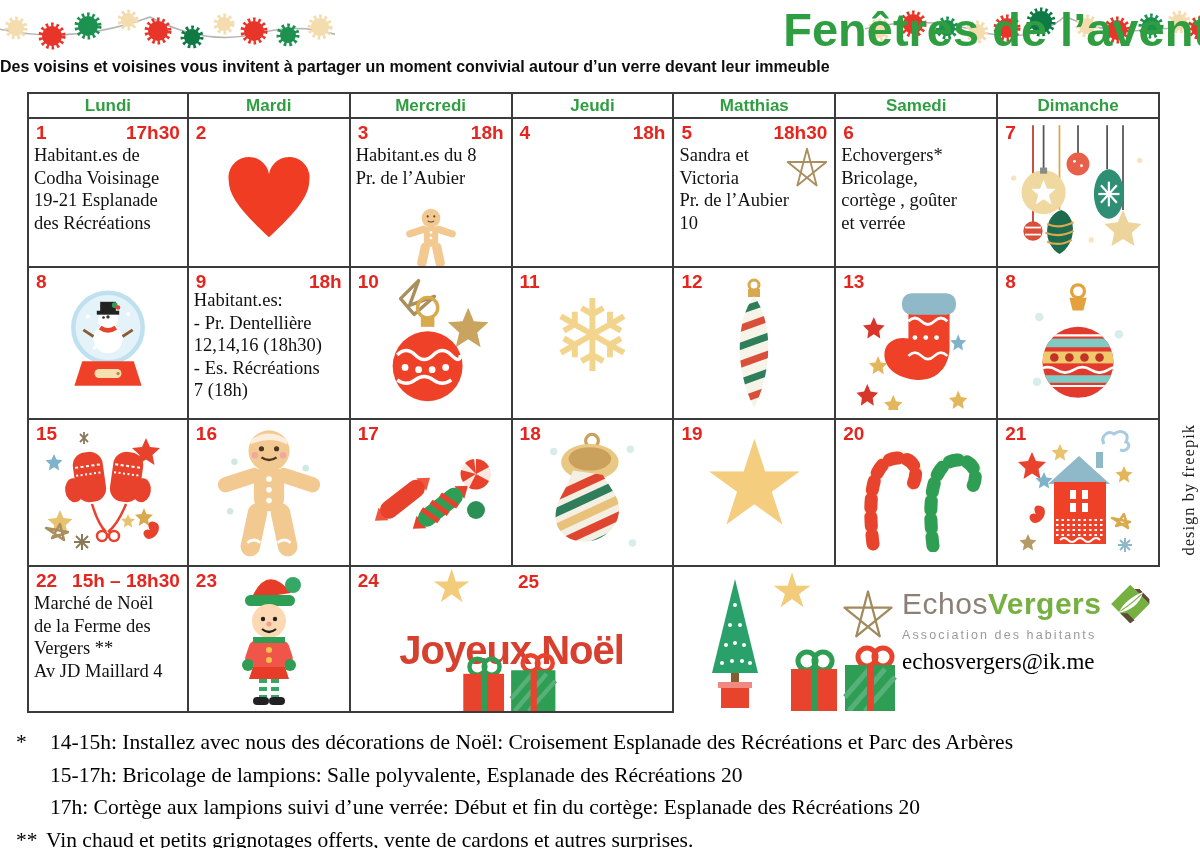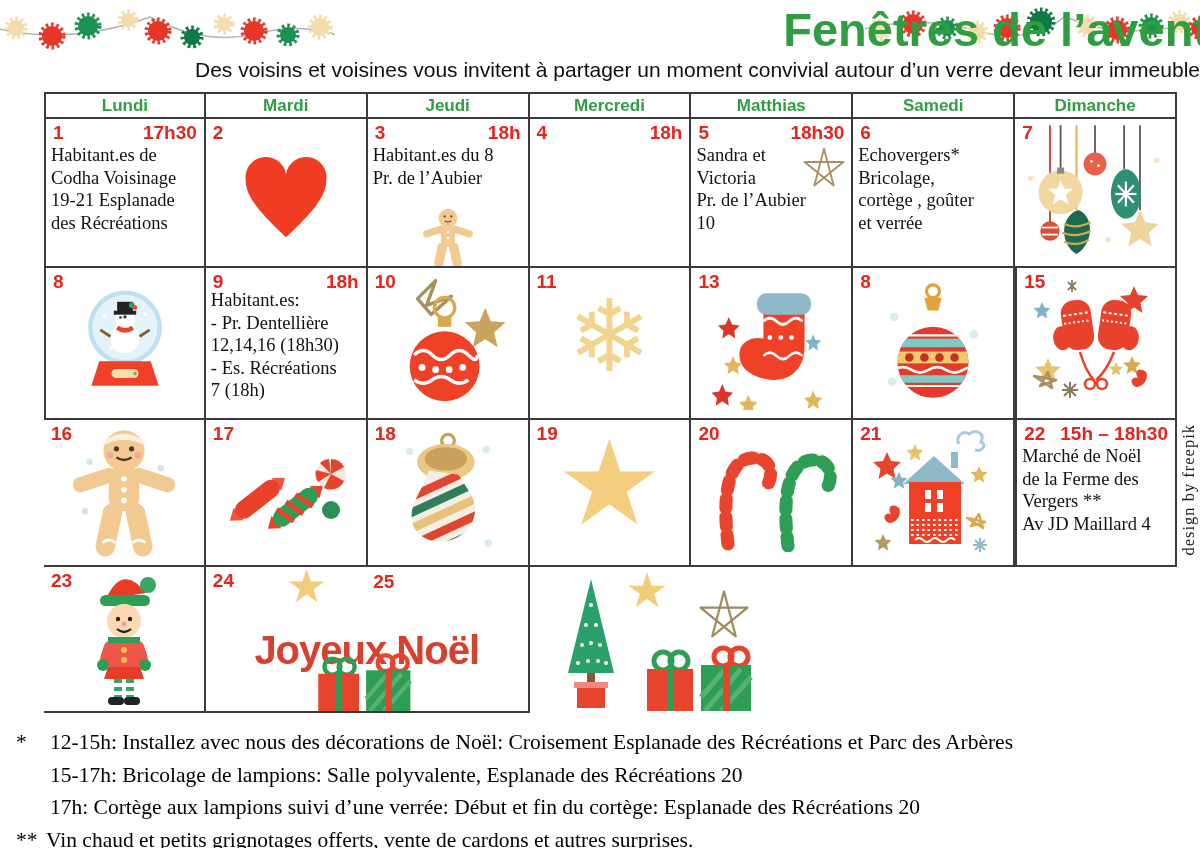--- a/index.html
+++ b/index.html
@@ -1,21 +1,21 @@
 <!DOCTYPE html>
 <html><head>
 <meta charset="utf-8">
 <style>
   *{box-sizing:border-box;margin:0;padding:0}
   html,body{width:1200px;height:848px}
   body{position:relative;background:#fff;font-family:"Liberation Sans",sans-serif;overflow:hidden}
   .garl{position:absolute}
   .title{position:absolute;top:2px;left:9px;width:100%;text-align:right;font-size:47px;font-weight:bold;color:#2f9e41}
-  .subtitle{position:absolute;top:58px;left:0;width:100%;text-align:right;font-size:21px;font-weight:400;color:#0e0e0e}
-  .grid{position:absolute;left:44px;top:92px;width:1133px;height:621px;display:grid;
+  .subtitle{position:absolute;top:58px;left:0;width:100%;text-align:left;font-size:16px;font-weight:700;color:#0e0e0e}
+  .grid{position:absolute;left:27px;top:92px;width:1133px;height:621px;display:grid;
         grid-template-columns:repeat(7,1fr);grid-template-rows:27px 149px 152px 147px 146px}
   .c{position:relative;border-right:2px solid #3b3b3b;border-bottom:2px solid #3b3b3b;background:#fff;overflow:hidden}
   .cl{border-left:2px solid #3b3b3b}
   .h{border-top:2px solid #3b3b3b;display:flex;align-items:center;justify-content:center;
      color:#2f9e41;font-weight:bold;font-size:17px}
   .open{position:relative;border:none;overflow:visible}
   .span2{grid-column:span 2}
   .span3{grid-column:span 3}
   .dh{display:flex;justify-content:space-between;padding:4px 7px 0;color:#e6251f;font-weight:bold;font-size:19px;line-height:1}
   .bd{font-family:"Liberation Serif",serif;font-size:18.5px;line-height:1.22;padding:2px 5px 0;white-space:pre-line;color:#111}
@@ -71,22 +71,22 @@
   </g>
 </svg>
 
 <div class="title">Fenêtres de l’avent</div>
 <div class="subtitle">Des voisins et voisines vous invitent à partager un moment convivial autour d’un verre devant leur immeuble</div>
 
 <div class="grid">
 
   <div class="c h cl">Lundi</div>
   <div class="c h">Mardi</div>
+  <div class="c h">Mercredi</div>
   <div class="c h">Jeudi</div>
-  <div class="c h">Mercredi</div>
   <div class="c h">Matthias</div>
   <div class="c h">Samedi</div>
   <div class="c h">Dimanche</div>
 
   <div class="c cl">
     <div class="dh">
         <span>1</span>
         <span>17h30</span>
       </div>
     <div class="bd">Habitant.es de
@@ -252,20 +252,44 @@
           <circle cx="56" cy="83" r="3"></circle>
           <circle cx="68" cy="81" r="3"></circle>
         </g>
     </svg>
   </div>
   <div class="c">
     <div class="dh">
         <span>11</span>
       </div>
     <div class="glyph" style="top:18px;font-size:100px;color:#f3d48c">❄</div>
+  </div>
+  <div class="c">
+    <div class="dh">
+        <span>12</span>
+      </div>
+    <svg class="ico" style="top:8px" width="60" height="140" viewBox="0 0 60 140">
+      <defs>
+          <clipPath id="dropclip">
+            <path d="M30 20 C 48 44 50 92 30 132 C 10 92 12 44 30 20 Z"></path>
+          </clipPath>
+        </defs>
+      <circle cx="30" cy="9" r="5" fill="none" stroke="#d9a94e" stroke-width="3"></circle>
+      <rect x="24" y="13" width="12" height="8" fill="#d9a94e"></rect>
+      <path d="M30 20 C 48 44 50 92 30 132 C 10 92 12 44 30 20 Z" fill="#f6f3e8"></path>
+      <g clip-path="url(#dropclip)" stroke-width="7">
+        <line x1="0" y1="40" x2="60" y2="20" stroke="#2e7d5b"></line>
+        <line x1="0" y1="58" x2="62" y2="36" stroke="#d94f3a"></line>
+        <line x1="0" y1="76" x2="62" y2="54" stroke="#2e7d5b"></line>
+        <line x1="0" y1="94" x2="62" y2="72" stroke="#d94f3a"></line>
+        <line x1="0" y1="112" x2="62" y2="90" stroke="#2e7d5b"></line>
+        <line x1="0" y1="130" x2="62" y2="108" stroke="#d94f3a"></line>
+        <line x1="0" y1="148" x2="62" y2="126" stroke="#2e7d5b"></line>
+      </g>
+    </svg>
   </div>
   <div class="c">
     <div class="dh">
         <span>13</span>
       </div>
     <svg class="ico" style="top:10px" width="128" height="132" viewBox="0 0 118 122">
       <path d="M52 28 L90 28 L90 64 C90 84 76 96 58 94 C40 92 28 82 30 68 C32 58 42 54 52 56 Z" fill="#ee4128"></path>
       <path d="M52 40 Q58 34 64 40 T76 40 T88 40" stroke="#fff" stroke-width="2.5" fill="none"></path>
       <path d="M52 72 Q58 66 64 72 T76 72 T88 72" stroke="#fff" stroke-width="2.5" fill="none"></path>
       <g fill="#fff">
@@ -602,29 +626,44 @@
       <circle cx="86" cy="16" r="9" fill="none" stroke="#e8432c" stroke-width="5"></circle>
       <circle cx="102" cy="16" r="9" fill="none" stroke="#e8432c" stroke-width="5"></circle>
       <rect x="64" y="24" width="50" height="46" fill="#2f9e55"></rect>
       <g stroke="#57b078" stroke-width="5">
           <line x1="68" y1="70" x2="104" y2="28"></line>
           <line x1="84" y1="70" x2="114" y2="36"></line>
           <line x1="64" y1="56" x2="90" y2="26"></line>
         </g>
       <rect x="86" y="24" width="7" height="46" fill="#e8432c"></rect>
     </svg>
+    <div class="brand">
+      <div class="brandrow">
+        <span class="b1">Echos</span>
+          <span class="b2">Vergers</span>
+        <svg style="margin-left:8px" width="46" height="46" viewBox="0 0 60 60">
+          <polygon points="30,3 57,30 30,57 3,30" fill="#76b041"></polygon>
+          <polygon points="43,9 57,23 57,30 36,9" fill="#5d4a33"></polygon>
+          <polygon points="30,57 16,43 26,43 36,53" fill="#5d4a33"></polygon>
+          <path d="M14 42 C 27 41 44 31 48 13 C 34 18 19 29 14 42 Z" fill="#fff"></path>
+          <path d="M16 40 C 28 32 38 24 46 16" stroke="#76b041" stroke-width="1.5" fill="none"></path>
+        </svg>
+      </div>
+      <div class="tagline">Association des habitants</div>
+      <div class="email">echosvergers@ik.me</div>
+    </div>
   </div>
 </div>
 
 <div class="credit">design  by freepik</div>
 
 <div class="fns">
   <div class="fnl">
     <span class="mk">*</span>
-    <span>12-15h: Installez avec nous des décorations de Noël: Croisement Esplanade des Récréations et Parc des Arbères</span>
+    <span>14-15h: Installez avec nous des décorations de Noël: Croisement Esplanade des Récréations et Parc des Arbères</span>
   </div>
   <div class="fnl">
     <span class="mk"></span>
     <span>15-17h: Bricolage de lampions: Salle polyvalente, Esplanade des Récréations 20</span>
   </div>
   <div class="fnl">
     <span class="mk"></span>
     <span>17h: Cortège aux lampions suivi d’une verrée: Début et fin du cortège: Esplanade des Récréations 20</span>
   </div>
   <div class="fnl">

